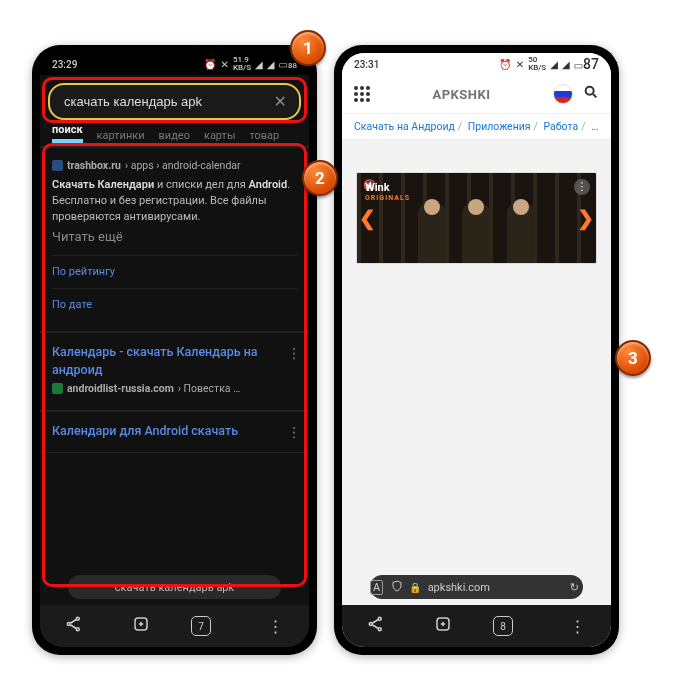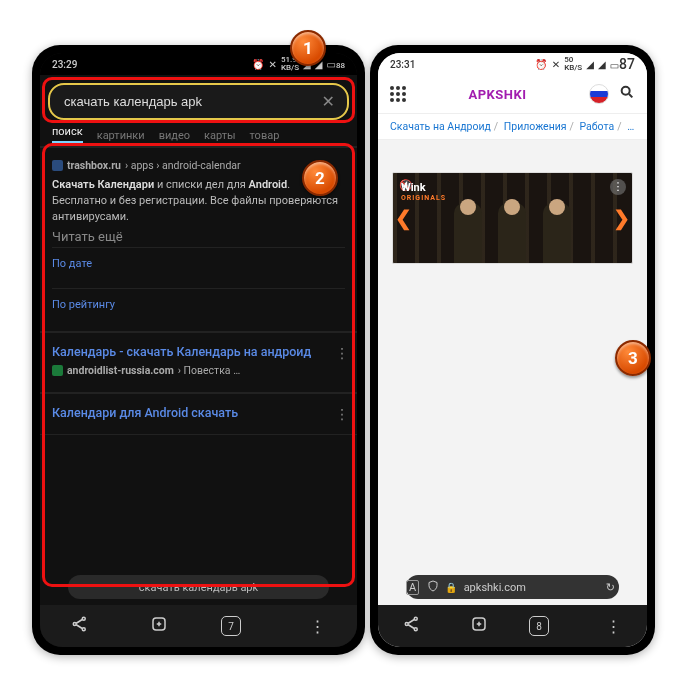--- a/index.html
+++ b/index.html
@@ -19,22 +19,22 @@
     border-radius: 28px;
     box-shadow: 0 2px 10px rgba(0,0,0,0.3);
     overflow: visible;
   }
   .phone-inner {
     position: absolute;
     top: 8px; left: 8px; right: 8px; bottom: 8px;
     border-radius: 22px;
     overflow: hidden;
   }
-  .phone.left  { top: 45px; left: 32px; padding-left: 48px; }
-  .phone.right { top: 45px; left: 370px; }
+  .phone.left  { top: 45px; left: 32px; }
+  .phone.right { top: 45px; left: 334px; }
 
   
   .statusbar {
     height: 22px;
     display: flex;
     align-items: center;
     justify-content: space-between;
     padding: 0 12px;
     font-size: 10px;
     font-weight: 500;
@@ -57,21 +57,21 @@
   .searchbar-wrap input {
     flex:1; background:transparent; border:0; color:#ddd;
     font-size: 13px; outline:none;
   }
   .clear-x { color:#888; font-size:16px; line-height:1; }
 
   .tabs {
     display:flex; gap:14px; padding:0 12px; font-size:11px; color:#777;
     height:22px; align-items:center; overflow:hidden; border-bottom:1px solid #222;
   }
-  .tabs .active { color:#eee; font-weight:400; border-bottom:4px solid #7dd3fc; padding-bottom:3px;}
+  .tabs .active { color:#eee; font-weight:700; border-bottom:8px solid #7dd3fc; padding-bottom:3px;}
 
   .results { flex:1; overflow:hidden; }
   .card {
     border-top:1px solid #222; border-bottom:1px solid #222;
     padding:10px 12px; font-size:11px; line-height:1.45; position:relative;
   }
   .card-title { color:#5a8ae6; font-size:12.5px; font-weight:500; margin-bottom:2px; }
   .card-site  { color:#aaa; font-size:10.5px; margin-bottom:4px; display:flex; align-items:center; gap:4px;}
   .card-site .favicon { width:11px; height:11px; background:#2a4b7c; border-radius:2px; display:inline-block; }
   .card-site .favicon.green { background:#1b7a3a; border-radius:2px; }
@@ -101,21 +101,21 @@
   }
 
   
   .light-screen { background:#f3f3f3; color:#333; height:100%; display:flex; flex-direction:column; }
   .topbar {
     background:#fff; height:38px; display:flex; align-items:center; justify-content:space-between; padding:0 12px;
     border-bottom:1px solid #eee;
   }
   .appsgrid { display:grid; grid-template-columns:repeat(3,4px); grid-template-rows:repeat(3,4px); gap:2px; }
   .appsgrid span { width:4px; height:4px; background:#333; border-radius:50%; }
-  .brand { color:#a21caf; font-weight:700; font-size:13px; letter-spacing:0.5px;}
+  .brand { color:#737373; font-weight:700; font-size:13px; letter-spacing:0.5px;}
   .flag-circle { width:18px; height:18px; border-radius:50%; background:linear-gradient(#fff 33%,#1a3bd6 33% 66%,#d62027 66%); border:1px solid #ddd;}
   .search-ico { font-size:16px; color:#333; font-weight:700;}
   .crumbs { background:#fff; font-size:10.5px; color:#1976d2; padding:6px 12px; border-bottom:1px solid #eee; white-space:nowrap; overflow:hidden;}
   .crumbs span.sep { color:#aaa; margin:0 3px;}
   .page-body { flex:1; padding:18px 14px 0; overflow:hidden; }
   .card-white { background:#fff; border:1px solid #e6e6e6; border-radius:3px; padding:14px 14px 16px; text-align:center; }
   .card-white h2 { font-size:14px; font-weight:600; text-align:left; margin:0 0 14px; }
   .app-icon {
     width:100px; height:100px; background:#f08a1d; border-radius:18px; margin:0 auto 14px;
     display:flex; align-items:center; justify-content:center;
@@ -211,22 +211,22 @@
         <div class="card">
           <div class="card-site">
             <span class="favicon"></span>
             <b>trashbox.ru</b>
             <span>› apps › android-calendar</span>
           </div>
           <div class="card-body">
             <b>Скачать Календари</b><span> и списки дел для </span><b>Android</b><span>. Бесплатно и без регистрации. Все файлы проверяются антивирусами.</span>
           </div>
           <div class="read-more">Читать ещё</div>
+          <div class="sublink" style="margin-top:8px">По рейтингу</div>
           <div class="sublink">По дате</div>
-          <div class="sublink" style="margin-top:8px">По рейтингу</div>
         </div>
 
         <div class="card">
           <span class="kebab">⋮</span>
           <div class="card-title">Календарь - скачать Календарь на андроид</div>
           <div class="card-site">
             <span class="favicon green"></span>
             <b>androidlist-russia.com</b>
             <span>› Повестка …</span>
           </div>

